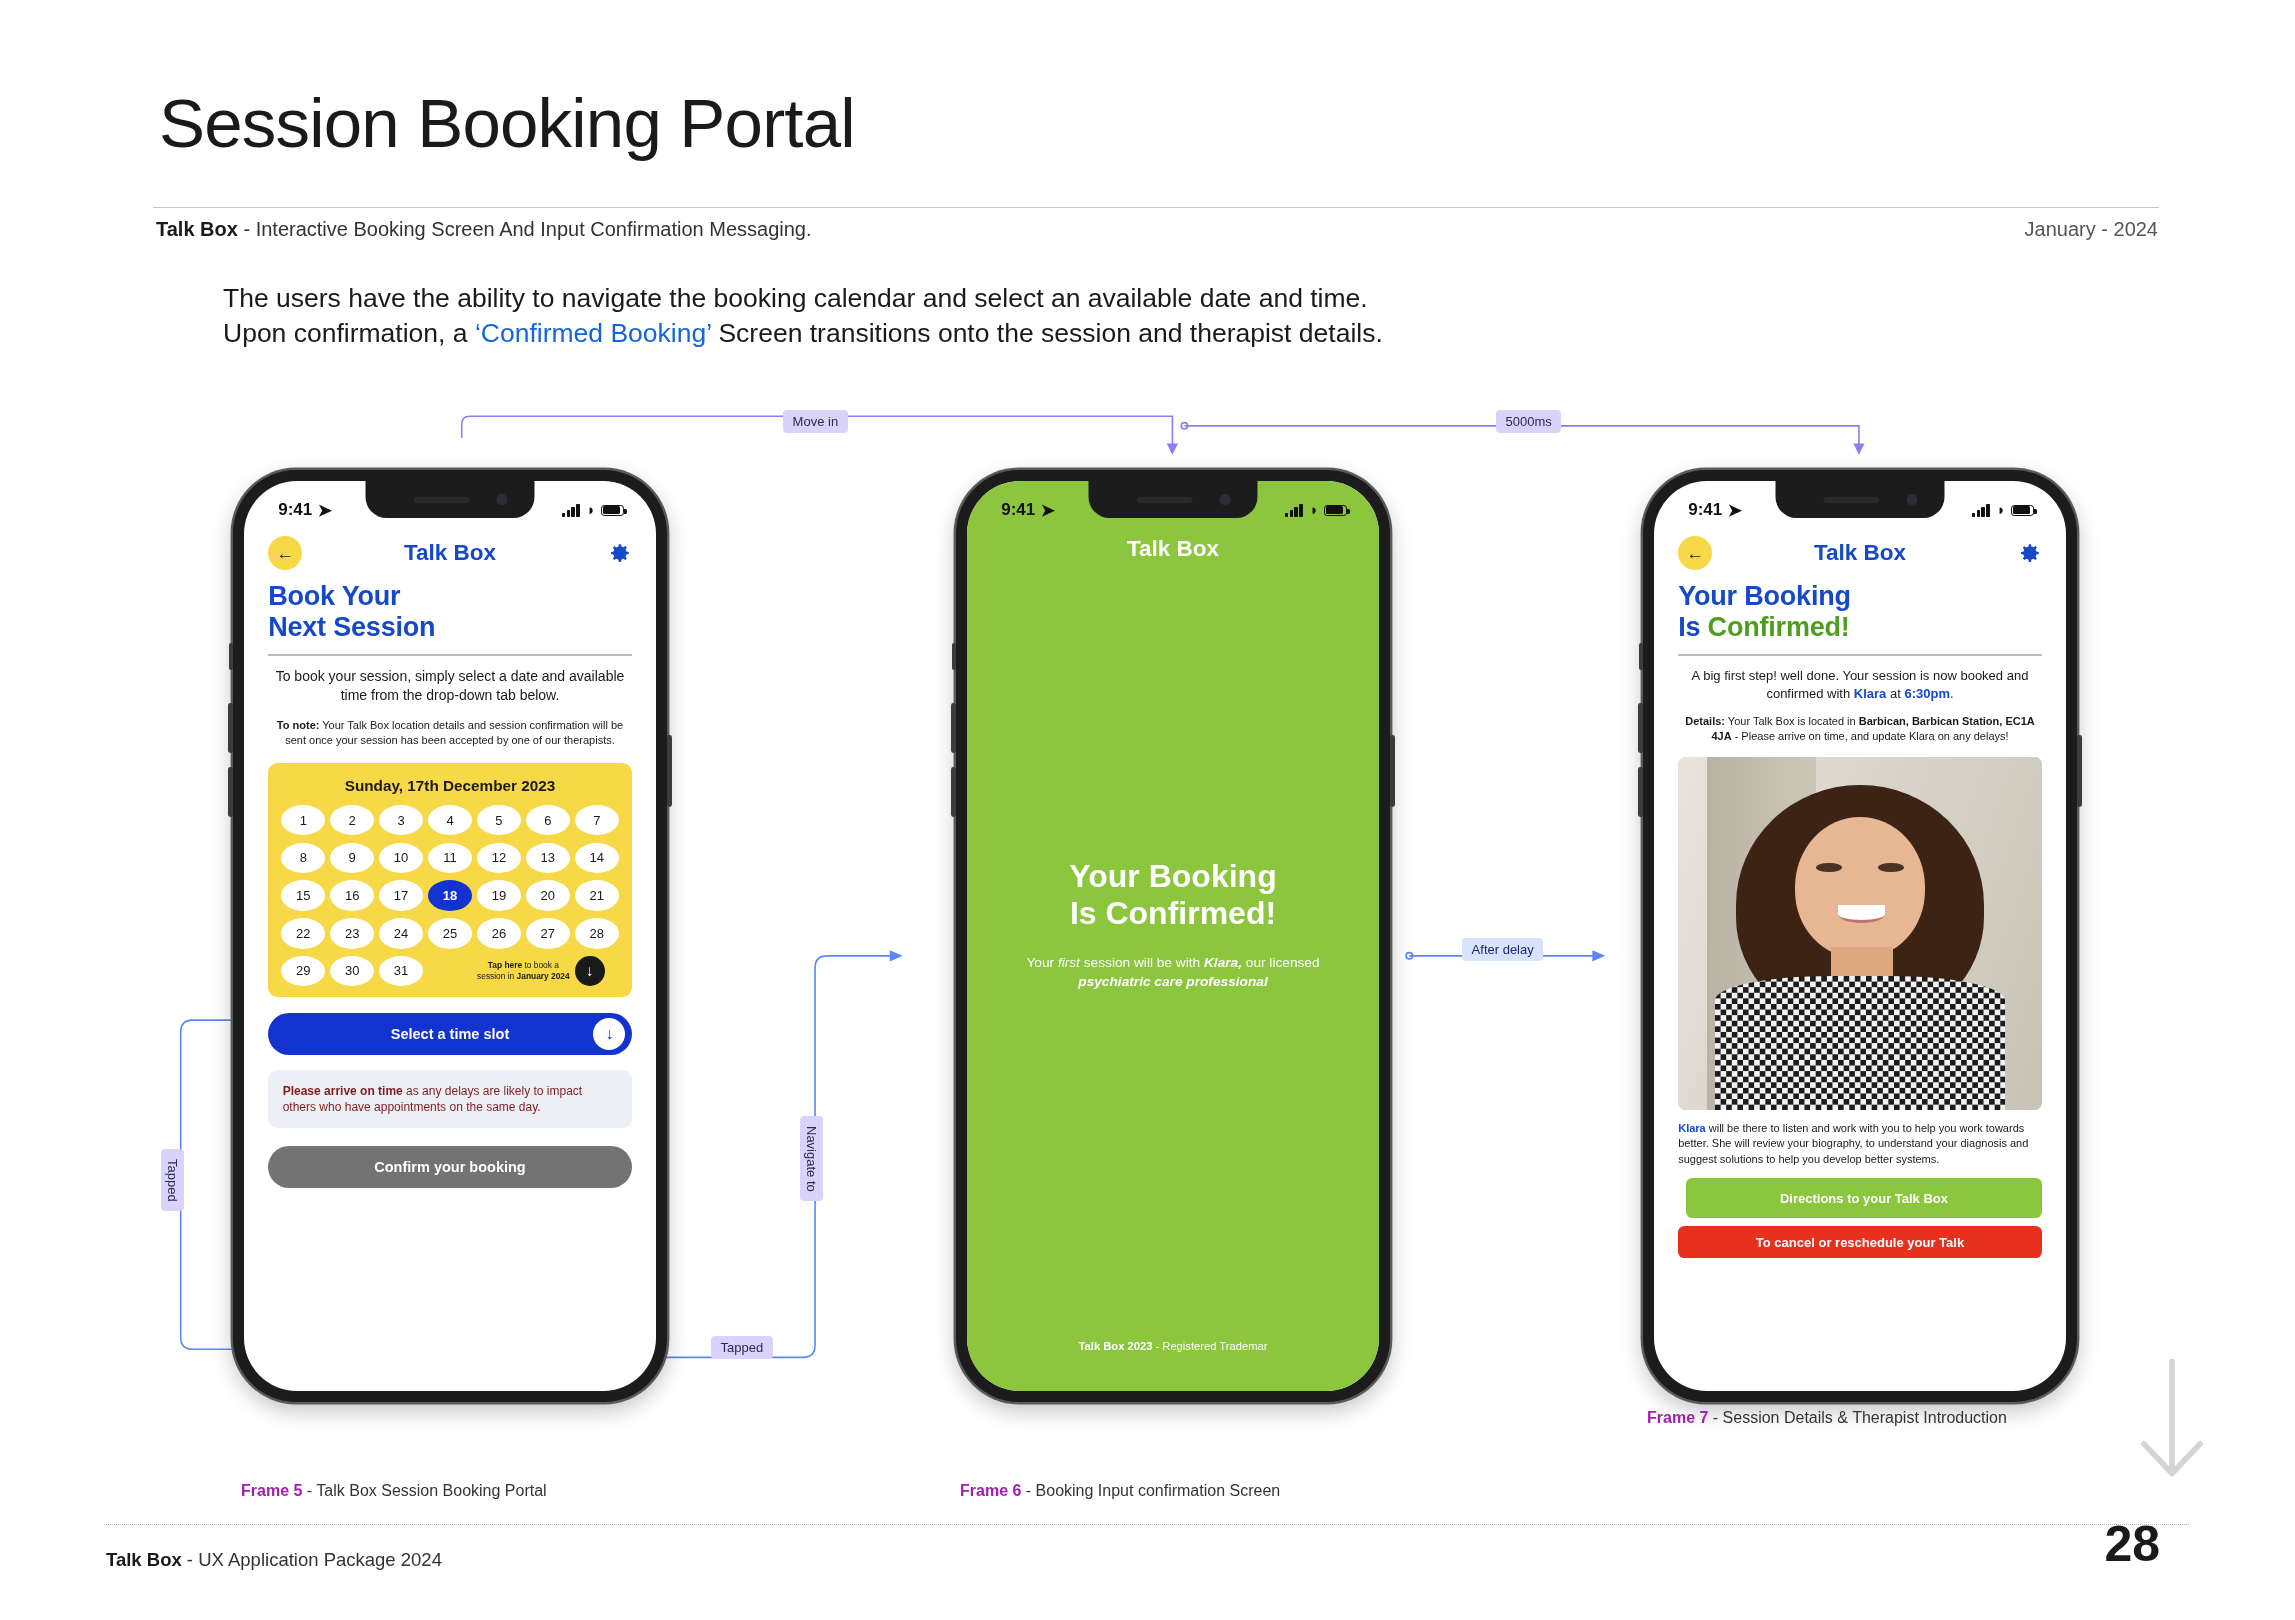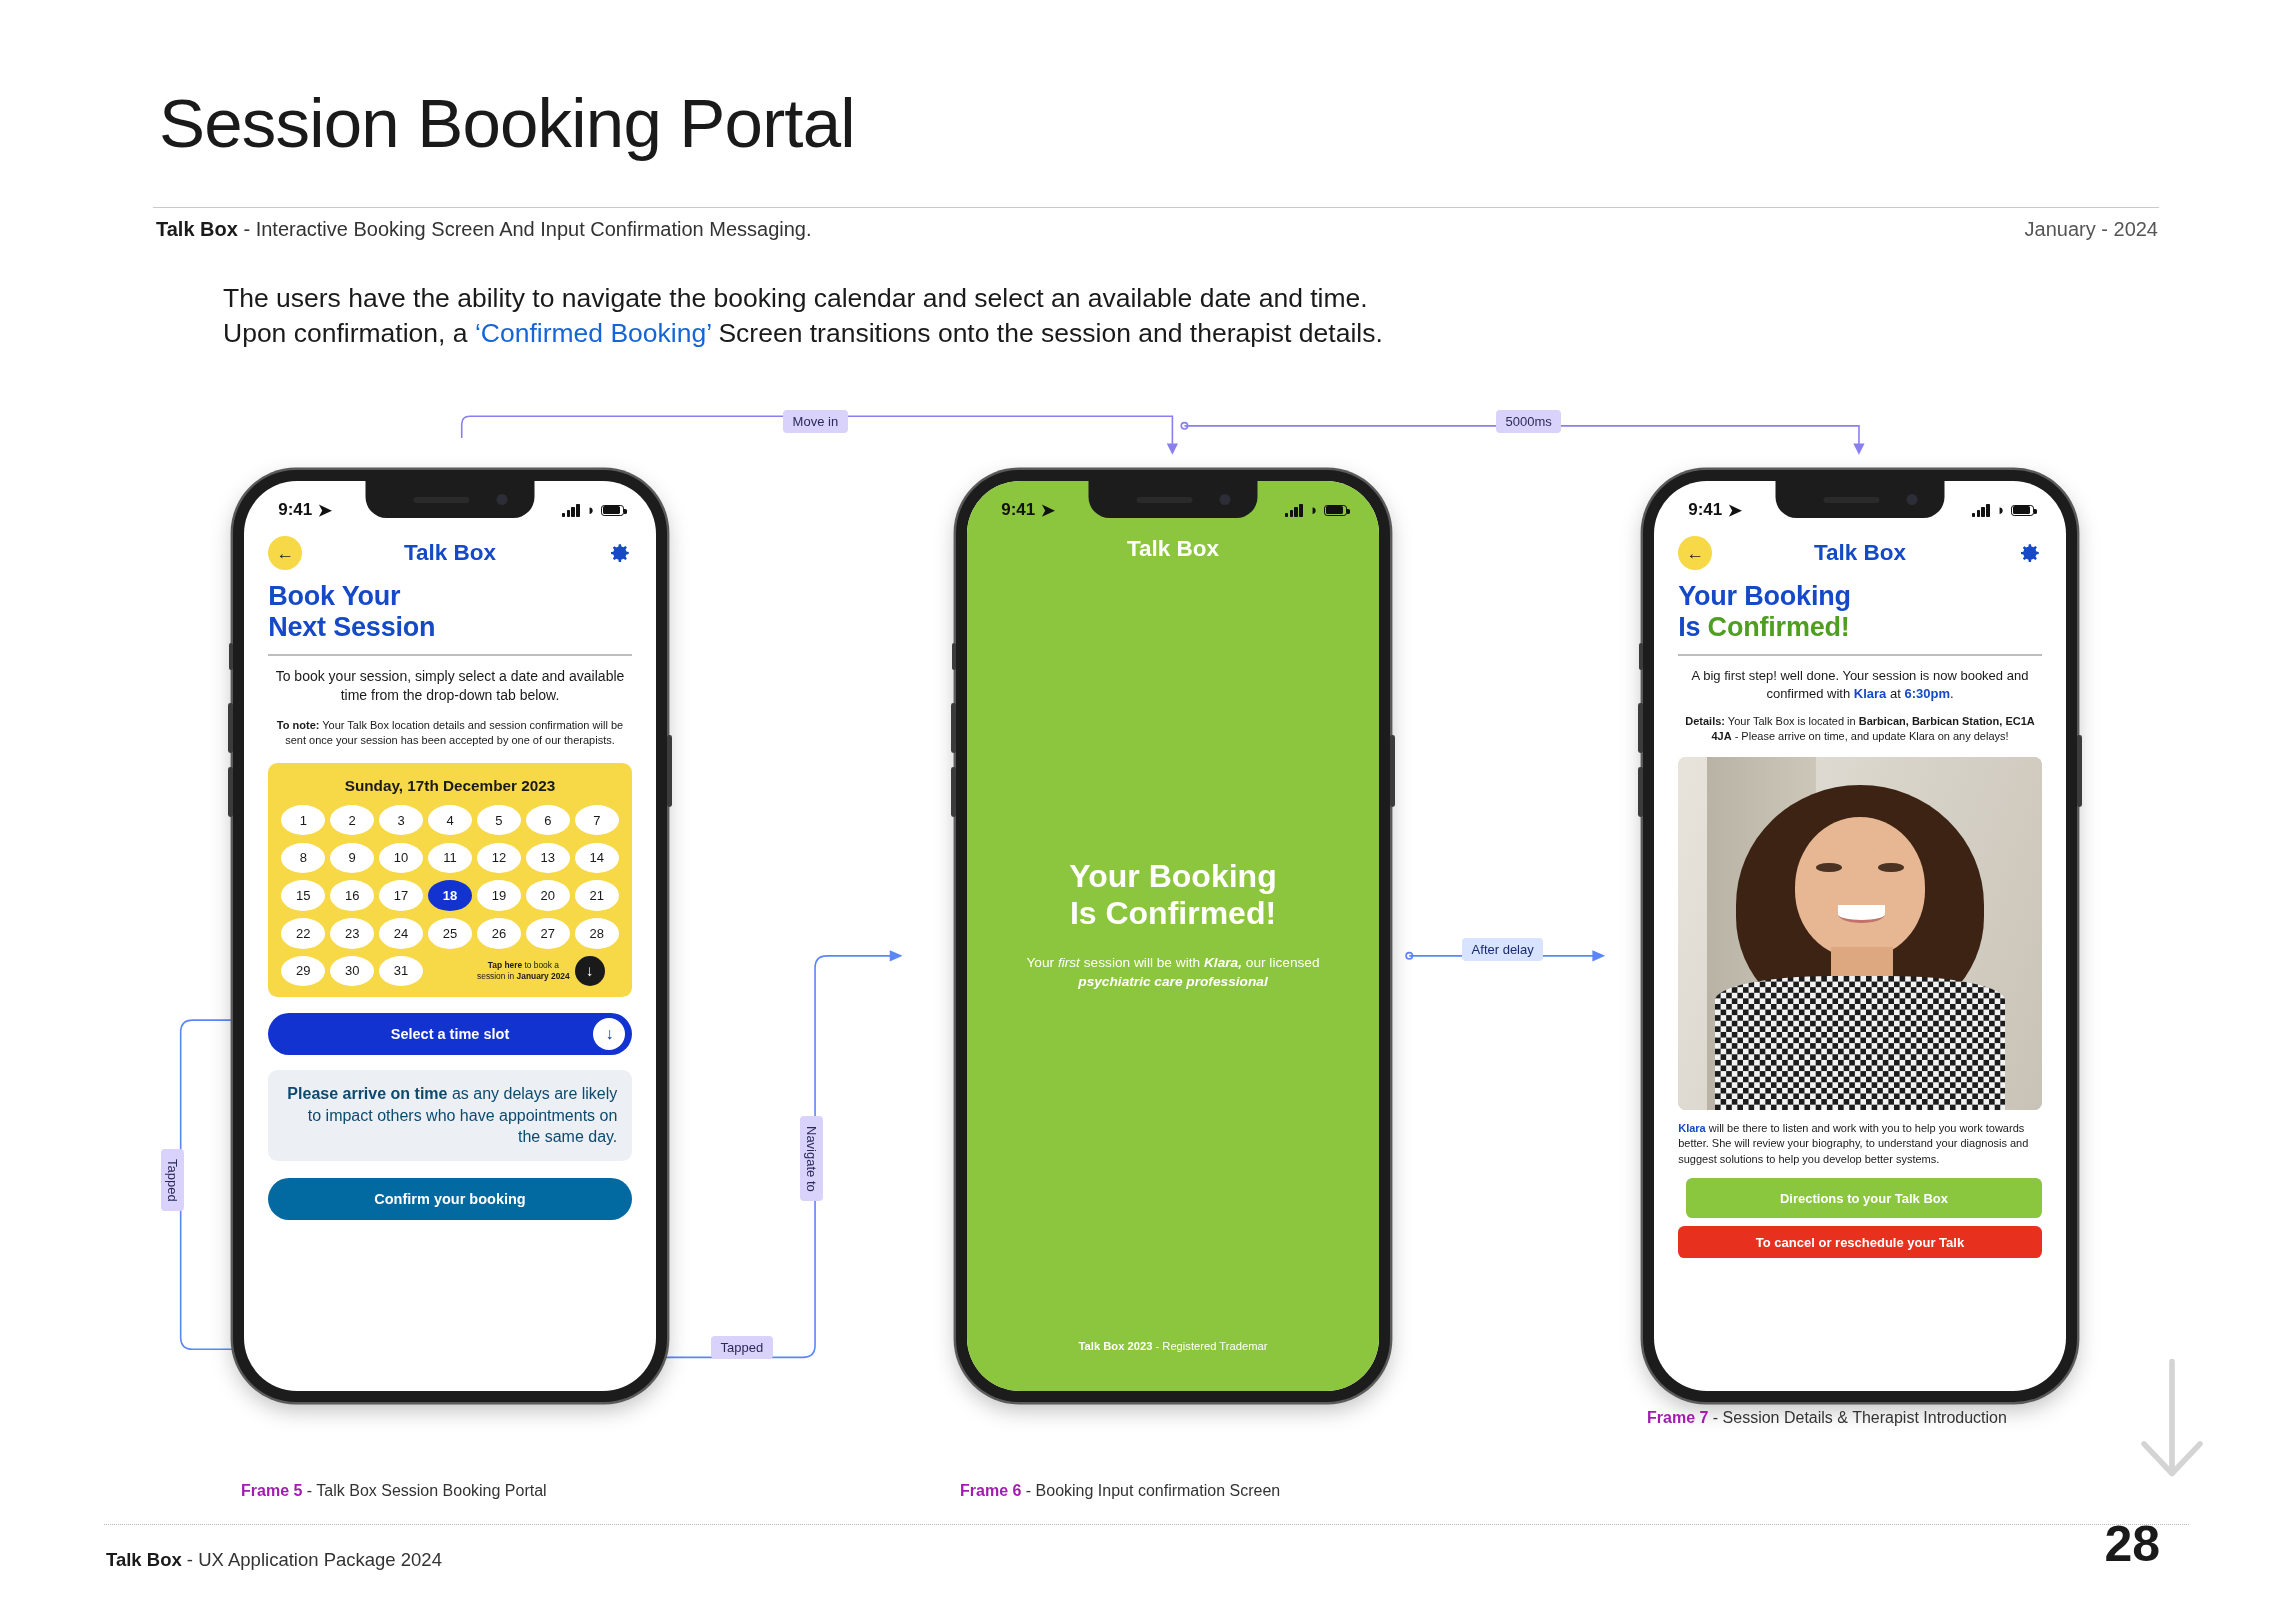--- a/index.html
+++ b/index.html
@@ -139,24 +139,24 @@
     display: flex; align-items: center; justify-content: center; position: relative;
     font-size: 14.5px; font-weight: 600;
   }
   .btn-blue { background: #1233cf; color: #fff; }
   .btn-blue .chev {
     position: absolute; right: 6.4px; top: 4.8px; width: 32px; height: 32px; border-radius: 50%;
     background: #fff; color: #1233cf; display: flex; align-items: center; justify-content: center; font-size: 16px;
   }
   .info-box {
     margin-top: 14.5px; background: #eceff3; border-radius: 9.6px; padding: 13px 14.5px;
-    font-size: 16px; line-height: 1.35; text-align: right; color:#0c4a6e;
+    font-size: 12px; line-height: 1.35; text-align: left; color:#7f1d1d;
   }
   .info-box b { font-weight: bold; }
-  .btn-olive { background: #0369a1; color: #fff; margin-top: 17.7px; }
+  .btn-olive { background: #737373; color: #fff; margin-top: 17.7px; }
   .btn-green { background: #8bc63f; color: #fff; font-size: 13px; height: 40px; border-radius: 6.4px; margin-top: 11.2px; margin-left: 8px; }
   .btn-red { background: #e8301f; color: #fff; font-size: 13px; height: 32px; border-radius: 6.4px; margin-top: 8px; }
 
   
   .green-screen { position: absolute; inset: 0; background: #8cc63e; }
   .green-screen .gtitle { position: absolute; top: 55px; left: 0; right: 0; text-align: center; font-size: 22.5px; font-weight: 600; color: #fff; }
   .gcenter { position: absolute; top: 377px; left: 0; right: 0; text-align: center; color: #fff; }
   .gcenter .big { font-size: 32px; font-weight: bold; line-height: 1.15; }
   .gcenter .sub { margin-top: 21px; font-size: 13.7px; line-height: 1.4; padding: 0 47px; }
   .gcenter .sub i { font-style: italic; }

